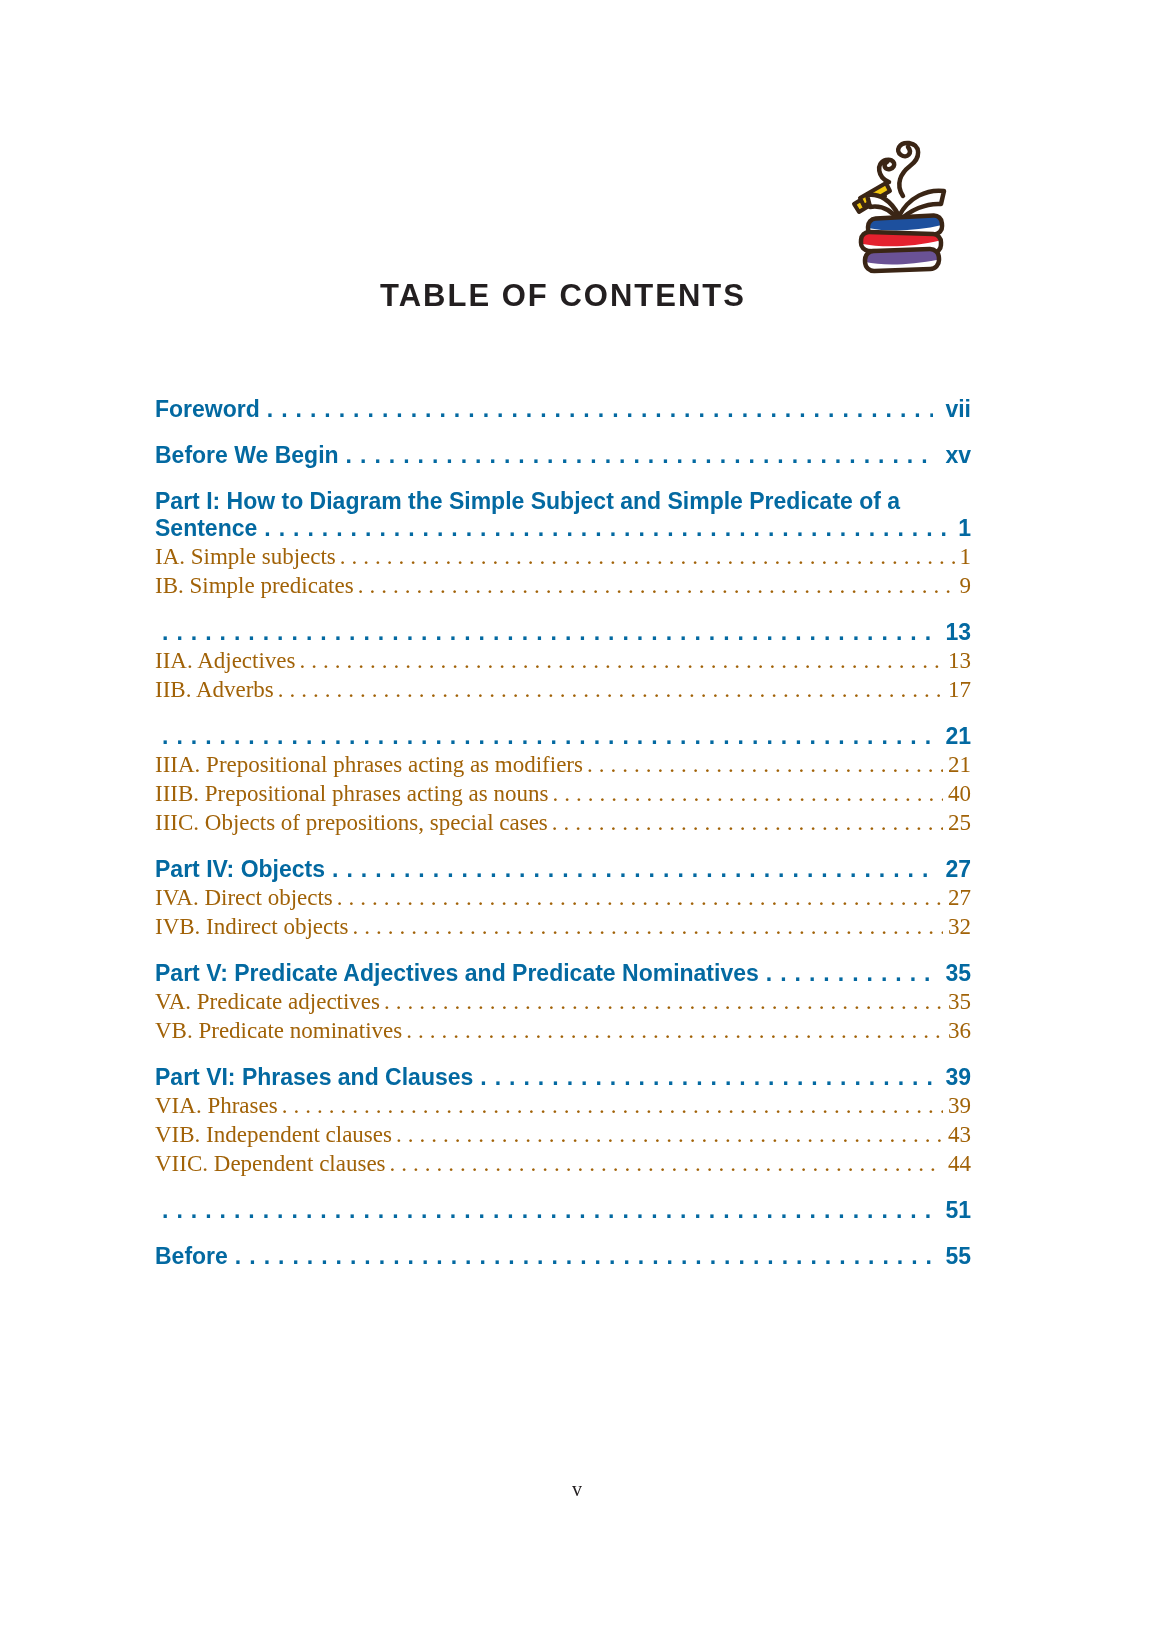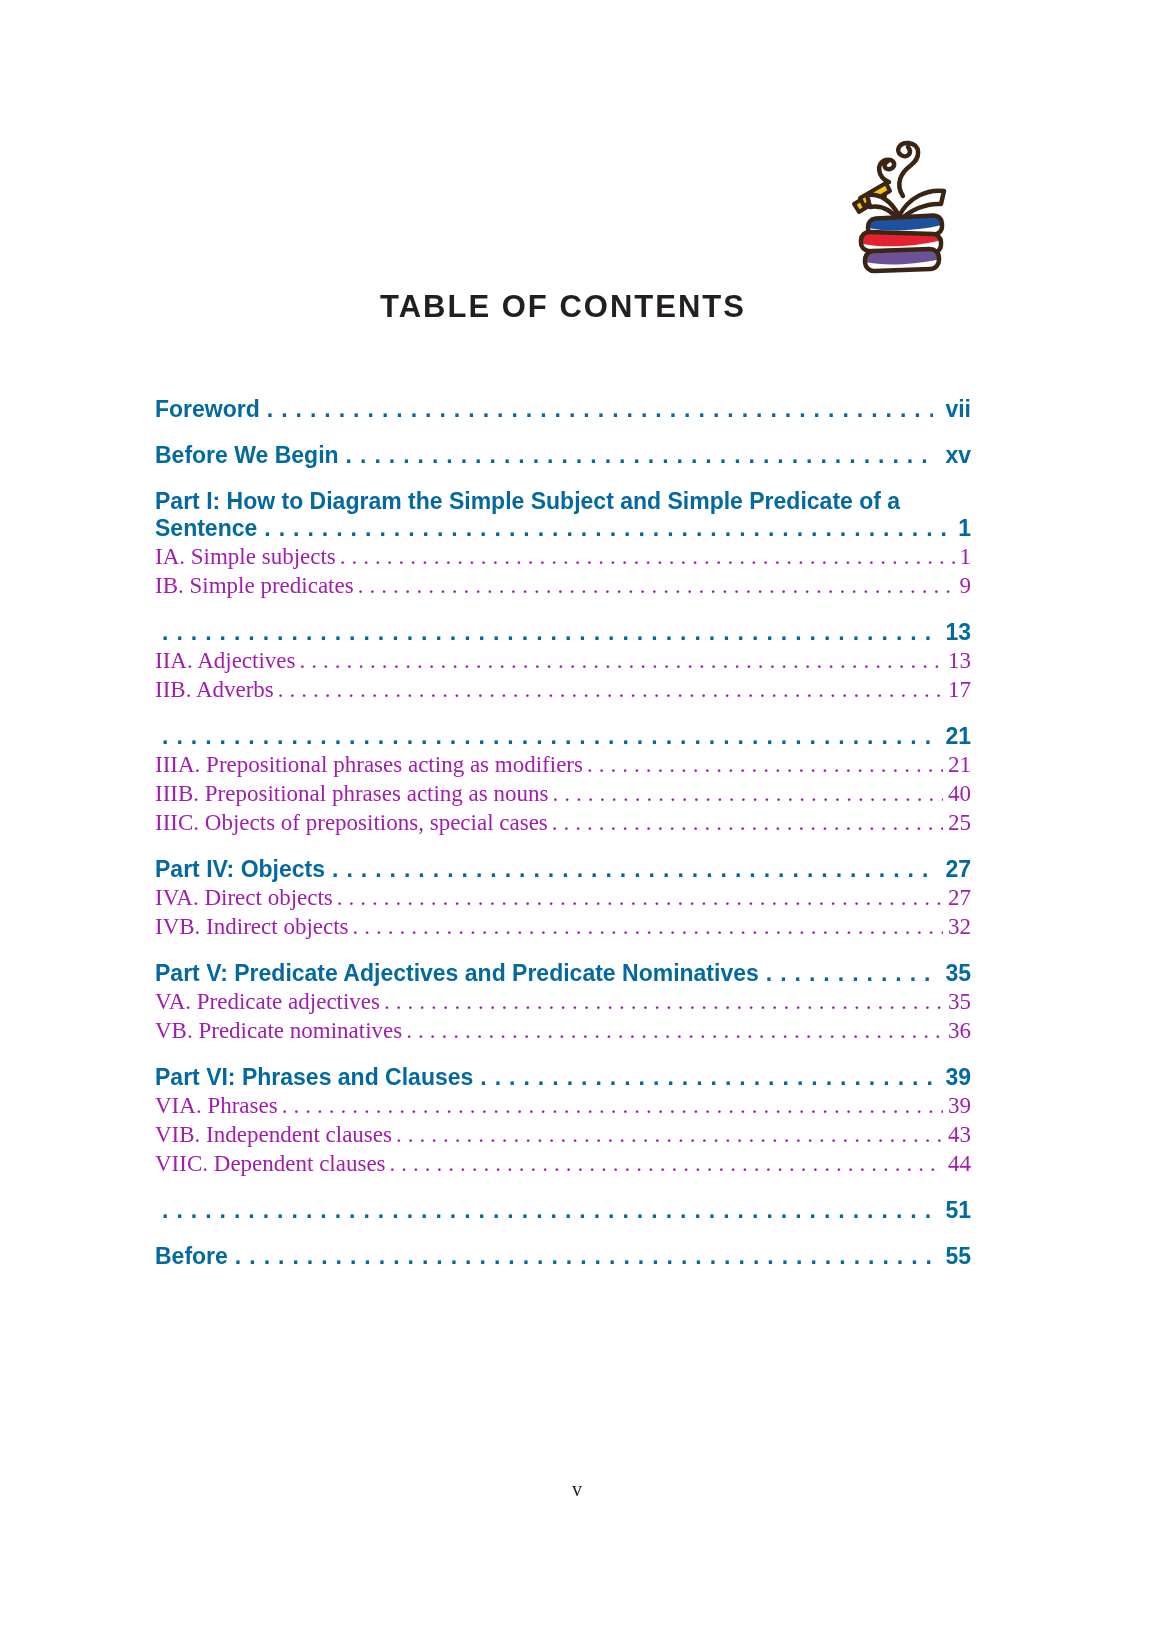--- a/index.html
+++ b/index.html
@@ -11,21 +11,21 @@
     color:#231f20;
     overflow:hidden;
   }
 
   .logo {
     position:absolute; left:846px; top:120px;
     width:106px; height:164px;
   }
 
   .page-title {
-    position:absolute; top:289px; left:155px; width:816px;
+    position:absolute; top:278px; left:155px; width:816px;
     text-align:center;
     font-family:"Liberation Sans", sans-serif;
     font-weight:700;
     font-size:31px;
     letter-spacing:2px;
     color:#231f20;
   }
 
   .toc {
     position:absolute; left:155px; top:396px; width:816px;
@@ -41,21 +41,21 @@
     font-weight:700;
     font-size:23px;
     line-height:27px;
     color:#0369a1;
   }
   .sub .toc-row {
     font-family:"Liberation Serif", serif;
     font-weight:400;
     font-size:23px;
     line-height:29px;
-    color:#a21caf;
+    color:#a16207;
   }
 
   .toc-label { white-space:nowrap; }
 
   .dot-leader {
     flex:1 1 auto;
     min-width:0;
     overflow:hidden;
     white-space:nowrap;
   }

